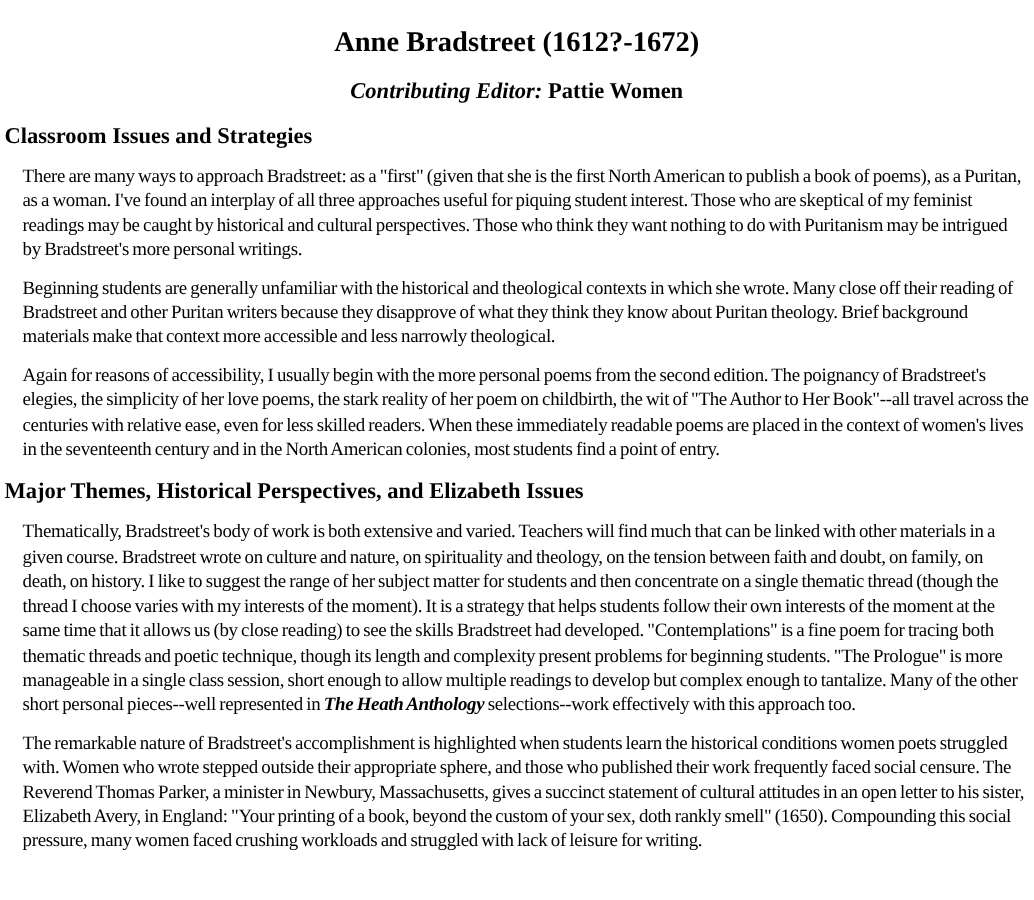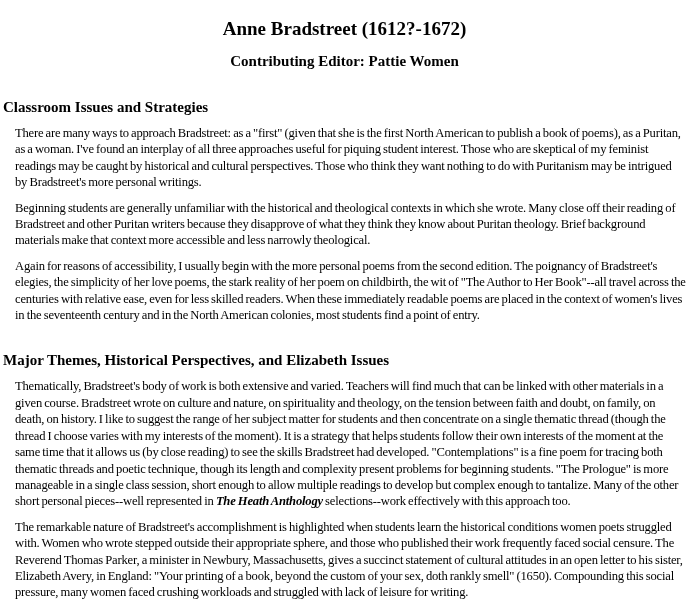--- a/index.html
+++ b/index.html
@@ -25,28 +25,29 @@
     margin: 4px 0 0 0;
   }
   p.subtitle {
     font-size: 15px;
     line-height: 18px;
     font-weight: bold;
     text-align: center;
     margin: 12px 0 0 0;
   }
   p.subtitle .ed-label {
+    font-style: italic;
     font-weight: bold;
   }
   h2.section-heading {
     font-size: 15px;
     line-height: 18px;
     font-weight: bold;
     text-align: left;
-    margin: 28px 0 0 0;
+    margin: 12px 0 0 0;
   }
   p.body {
     font-size: 12.6px;
     line-height: 16.4px;
     letter-spacing: -0.2px;
     word-spacing: -0.7px;
     text-align: left;
     margin: 9px 0 0 12px;
   }
   p.body em {

